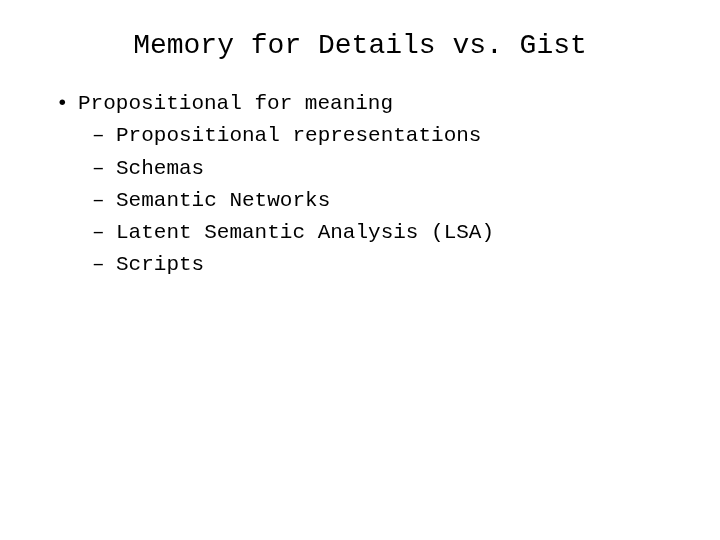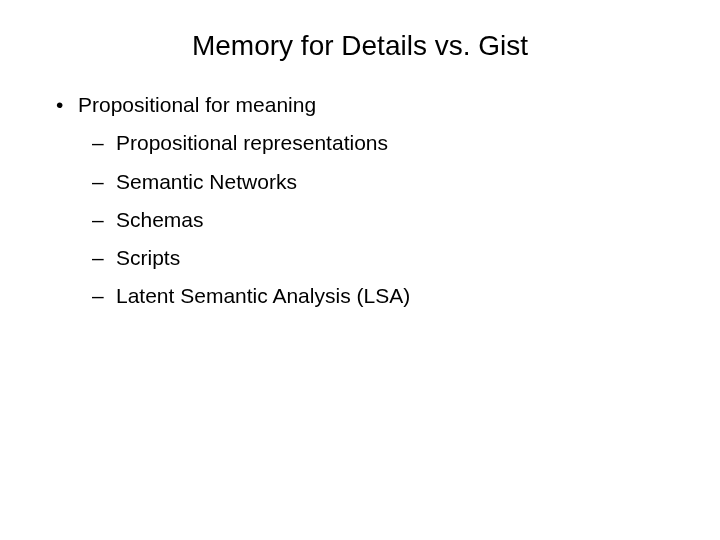--- a/index.html
+++ b/index.html
@@ -10,20 +10,21 @@
     background: #ffffff;
     font-family: Arial, Helvetica, sans-serif;
     color: #000000;
     overflow: hidden;
   }
   .slide {
     width: 720px;
     height: 540px;
     box-sizing: border-box;
     padding: 20px 50px 20px 50px;
+    font-family: Liberation Mono, monospace;
   }
   .title {
     font-size: 28px;
     text-align: center;
     margin: 10px 0 30px 0;
     font-weight: normal;
   }
   ul.outer {
     list-style: none;
     padding: 0;
@@ -44,41 +45,41 @@
     font-size: 21px;
   }
   ul.inner {
     list-style: none;
     padding: 0;
     margin: 2px 0 0 0;
   }
   ul.inner > li {
     position: relative;
     padding-left: 38px;
-    margin: 12px 0;
+    margin: 6px 0;
     font-size: 21px;
   }
   ul.inner > li::before {
     content: "–";
     position: absolute;
     left: 14px;
     top: 0;
     font-size: 21px;
   }
 </style>
 </head>
 <body>
 
 <div class="slide">
   <h1 class="title">Memory for Details vs. Gist</h1>
   <ul class="outer">
     <li>
       <span>Propositional for meaning</span>
       <ul class="inner">
         <li><span>Propositional representations</span></li>
+        <li><span>Schemas</span></li>
         <li><span>Semantic Networks</span></li>
-        <li><span>Schemas</span></li>
+        <li><span>Latent Semantic Analysis (LSA)</span></li>
         <li><span>Scripts</span></li>
-        <li><span>Latent Semantic Analysis (LSA)</span></li>
       </ul>
     </li>
   </ul>
 </div>
 
 </body></html>

